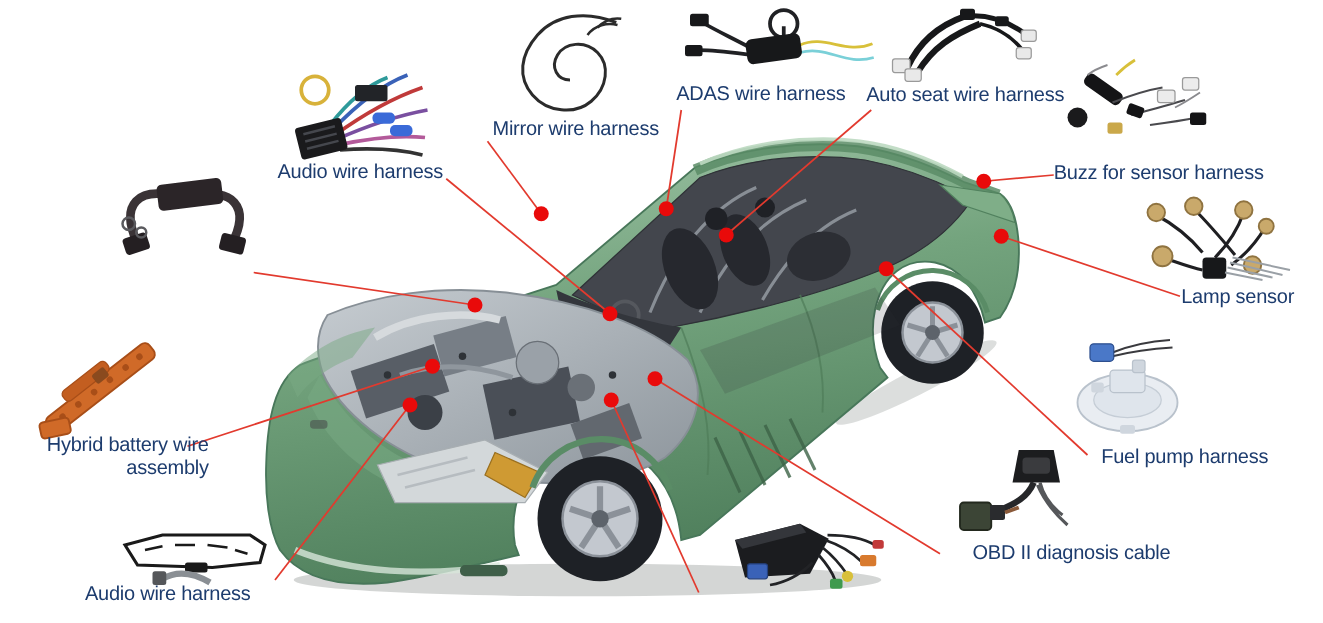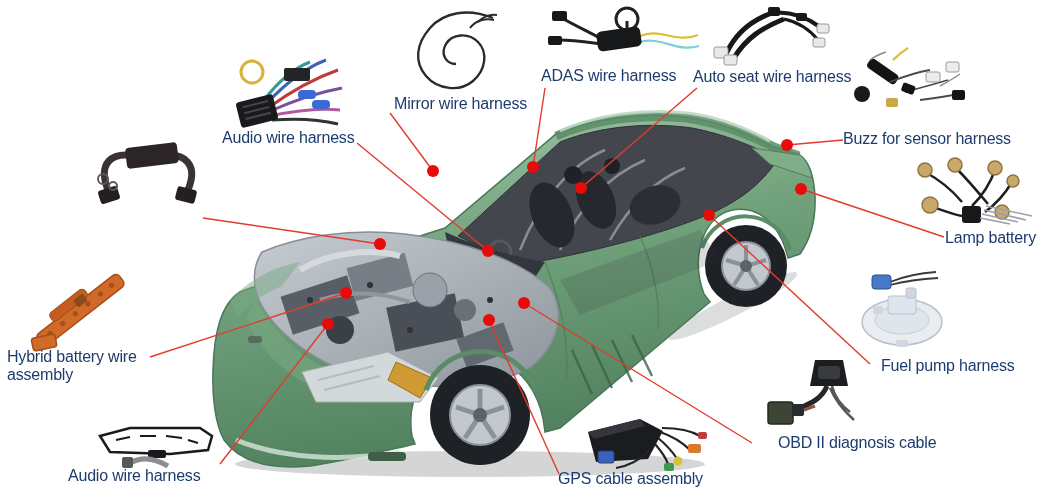--- a/index.html
+++ b/index.html
@@ -5,21 +5,21 @@
   html,body{margin:0;padding:0;background:#ffffff;}
   .stage{
     position:relative;width:1058px;height:498px;background:#ffffff;
     overflow:hidden;font-family:"Liberation Sans",sans-serif;
   }
   .stage svg.canvas{position:absolute;left:0;top:0;width:1058px;height:498px;}
   .lbl{
     position:absolute;color:var(--label-text,#1d3c6e);font-size:16px;
     line-height:1.13;white-space:nowrap;letter-spacing:-0.2px;
   }
-  .lbl.wrap{white-space:normal;}
+  .lbl.wrap{white-space:normal;text-align:right;}
   .leader{stroke:var(--leader-line,#e23a2e);stroke-width:1.4;fill:none;}
   .dot{fill:var(--marker-dot,#e90a0a);}
 </style>
 </head>
 <body>
 
 <div class="stage">
 
   <svg class="canvas" viewBox="0 0 1058 498">
     <defs>
@@ -300,20 +300,19 @@
       <circle class="dot" cx="346" cy="293" r="6"></circle>
       <circle class="dot" cx="328" cy="324" r="6"></circle>
     </g>
   </svg>
 
   <div class="lbl" style="left:222px;top:129px">Audio wire harness</div>
   <div class="lbl" style="left:394px;top:95px">Mirror wire harness</div>
   <div class="lbl" style="left:541px;top:67px">ADAS wire harness</div>
   <div class="lbl" style="left:693px;top:68px">Auto seat wire harness</div>
   <div class="lbl" style="left:843px;top:130px">Buzz for sensor harness</div>
-  <div class="lbl" style="left:945px;top:229px">Lamp battery</div>
+  <div class="lbl" style="left:945px;top:229px">Lamp sensor</div>
   <div class="lbl wrap" style="left:7px;top:348px;width:160px">Hybrid battery wire assembly</div>
   <div class="lbl" style="left:68px;top:467px">Audio wire harness</div>
   <div class="lbl" style="left:881px;top:357px">Fuel pump harness</div>
   <div class="lbl" style="left:778px;top:434px">OBD II diagnosis cable</div>
-  <div class="lbl" style="left:558px;top:470px">GPS cable assembly</div>
 
 </div>
 
 </body></html>

